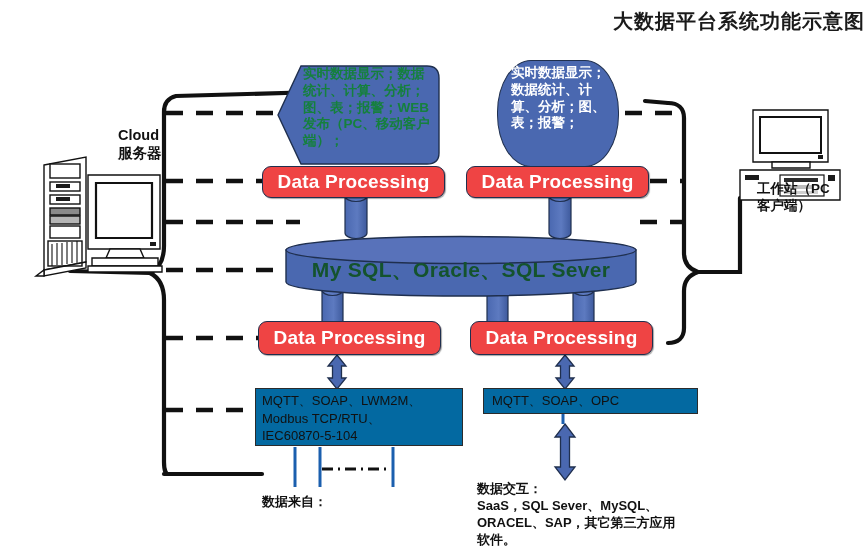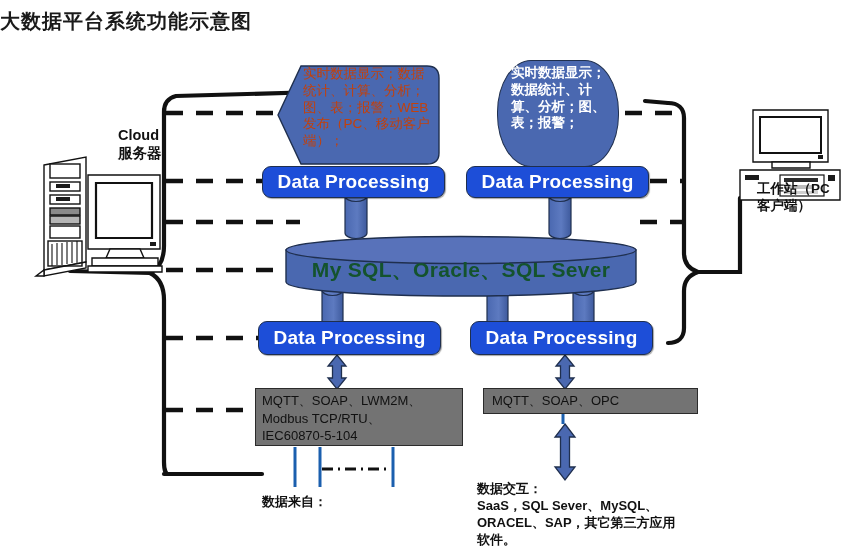--- a/index.html
+++ b/index.html
@@ -10,79 +10,79 @@
     overflow:hidden;
     position:relative;
   }
   #stage{position:absolute;left:0;top:0;width:865px;height:548px;}
   svg.layer{position:absolute;left:0;top:0;width:865px;height:548px;pointer-events:none;}
 
   .abs{position:absolute;}
 
   
   #title{
-    left:0;top:8px;width:865px;text-align:left;
+    left:0;top:8px;width:865px;text-align:right;
     font-size:20px;font-weight:bold;color:#1a1a1a;
     letter-spacing:1px;
   }
 
   
   .bubble{
     color:#ffffff;font-weight:bold;
     box-sizing:border-box;
   }
   #bubble-left{
     left:277px;top:60px;width:163px;height:105px;
   }
   #bubble-left .bubble-body{
     position:absolute;left:0;top:0;width:163px;height:105px;
   }
   #bubble-left .bubble-txt{
     position:absolute;left:26px;top:6px;width:133px;
     font-size:13.5px;line-height:16.8px;
-    color:#c2410c;font-weight:normal;
+    color:#15803d;font-weight:bold;
   }
   #bubble-right{
     left:497px;top:60px;width:120px;height:118px;
   }
   #bubble-right .bubble-body{
     position:absolute;left:0;top:0;width:120px;height:105px;
     background:#4A68B0;border:1.2px solid #20304f;
     border-radius:34px/52px;
   }
   #bubble-right .bubble-txt{
     position:absolute;left:14px;top:5px;width:96px;
     font-size:13.5px;line-height:16.8px;
     color:#fff;font-weight:bold;
   }
 
   
   .dp-box{
-    background:#1d4ed8;border:1.3px solid #1f2f4e;border-radius:9px;
+    background:#ef4444;border:1.3px solid #1f2f4e;border-radius:9px;
     color:#ffffff;font-size:19px;font-weight:bold;
     display:flex;align-items:center;justify-content:center;
     box-shadow:1px 1px 1px rgba(0,0,0,.35);
     letter-spacing:.2px;
   }
   #dp-tl{left:262px;top:166px;width:181px;height:30px;}
   #dp-tr{left:466px;top:166px;width:181px;height:30px;}
   #dp-bl{left:258px;top:321px;width:181px;height:32px;}
   #dp-br{left:470px;top:321px;width:181px;height:32px;}
 
   
   #db-cyl{left:285px;top:235px;width:352px;height:62px;}
   #db-label{
     left:285px;top:256px;width:352px;text-align:center;
     color:#14532d;font-size:21px;font-weight:bold;
     letter-spacing:.3px;
   }
 
   
   .proto-box{
-    background:#737373;border:1.2px solid #2b2b2b;
+    background:#0369a1;border:1.2px solid #2b2b2b;
     color:#111;box-sizing:border-box;
   }
   #proto-left{
     left:255px;top:388px;width:208px;height:58px;
     font-size:13px;line-height:17.5px;padding:3px 0 0 6px;
   }
   #proto-right{
     left:483px;top:388px;width:215px;height:26px;
     font-size:13px;line-height:20px;padding:2px 0 0 8px;
   }

